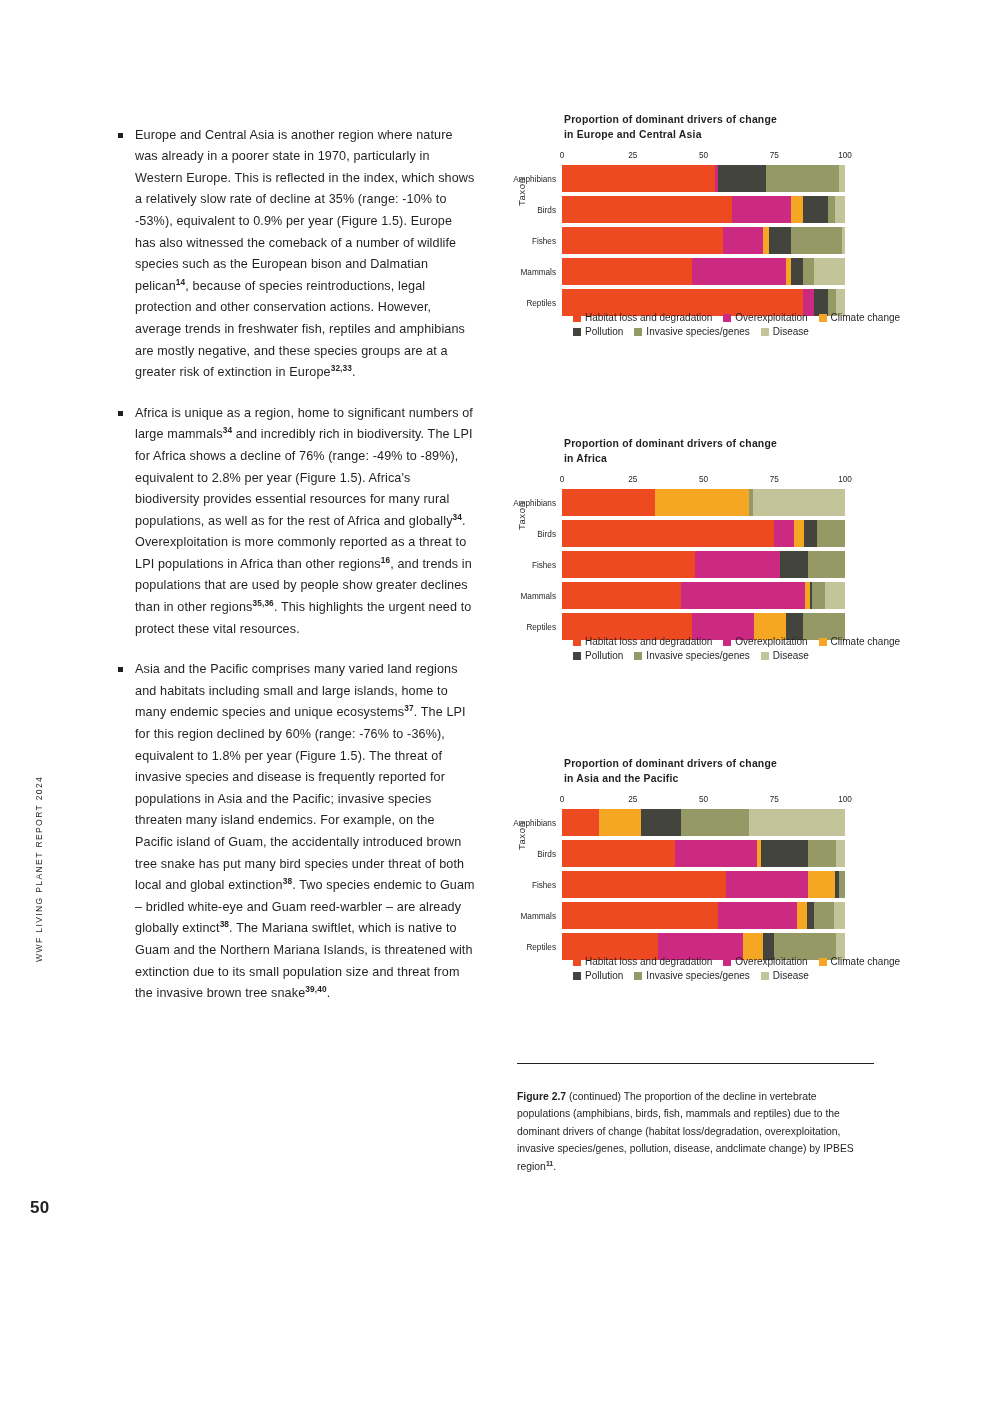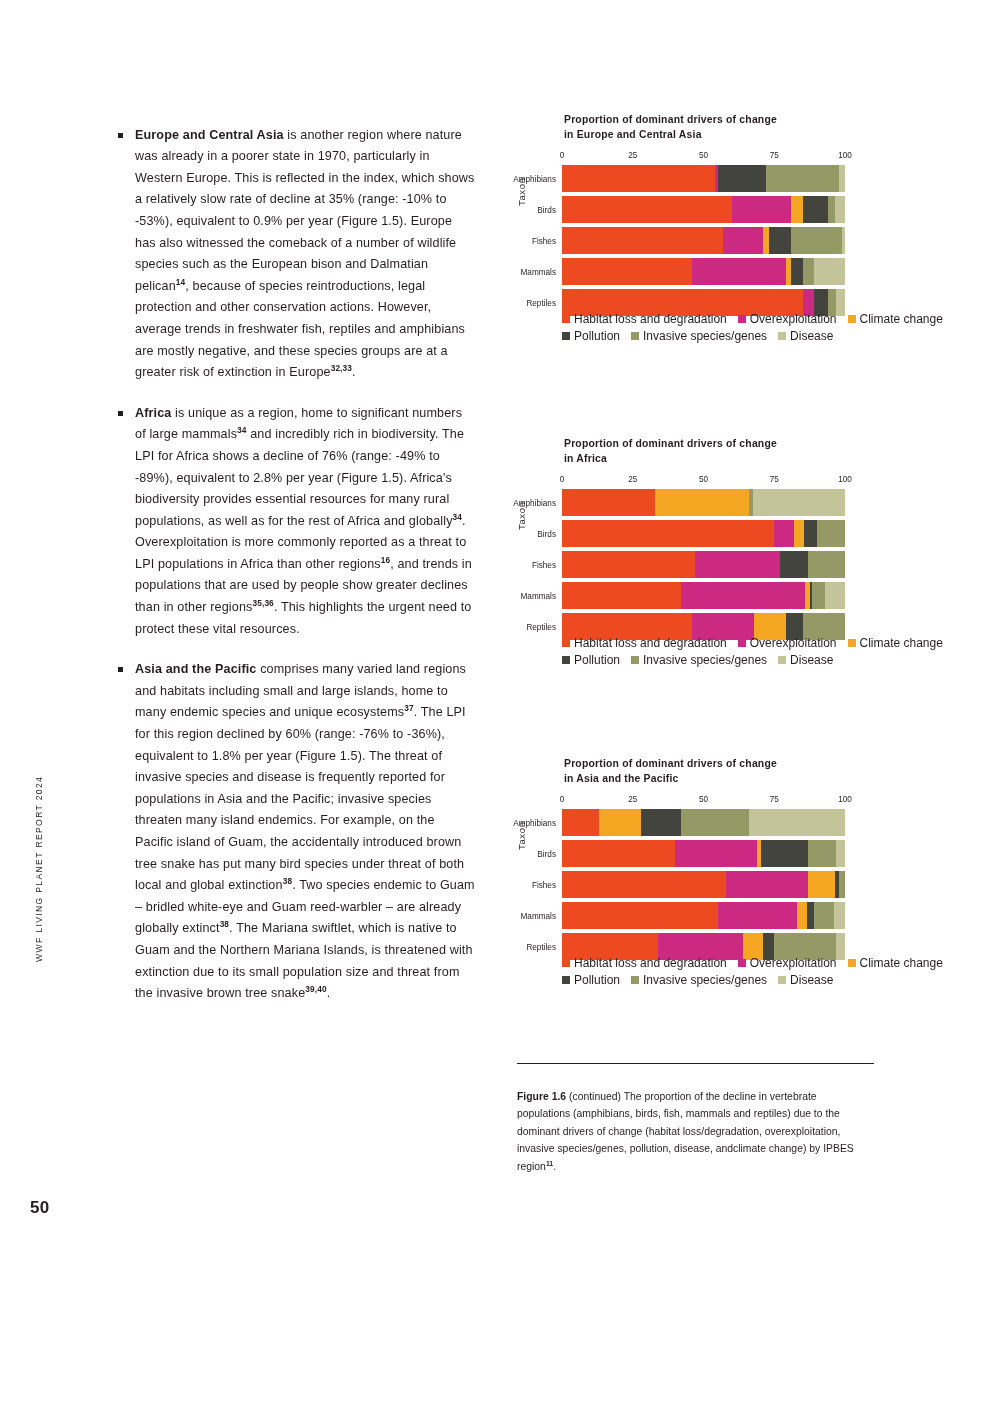--- a/index.html
+++ b/index.html
@@ -54,21 +54,21 @@
     letter-spacing: 0.01em;
   }
   .bullet-para .sq {
     position: absolute;
     left: 0;
     top: 8px;
     width: 5px;
     height: 5px;
     background: #231f20;
   }
-  .bullet-para b { font-weight: bold; }
+  .bullet-para b { font-weight: normal; }
   sup { font-size: 0.66em; vertical-align: super; line-height: 0; font-weight: bold;}
 
   
   .charts-col {
     position: absolute;
     left: 517px;
     top: 0;
     width: 400px;
   }
   .chart-block { position: absolute; width: 400px; }
@@ -136,23 +136,23 @@
     position: absolute;
     left: 0; top: 0;
     height: 100%;
     width: 100%;
     display: flex;
   }
   .seg { height: 100%; }
 
   .legend {
     position: absolute;
-    left: 45px;
+    left: 56px;
     width: 330px;
-    font-size: 12px;
+    font-size: 10px;
     color: #231f20;
   }
   .legend-row {
     display: flex;
     align-items: center;
     margin-bottom: 3px;
   }
   .legend-item {
     display: flex;
     align-items: center;
@@ -496,14 +496,14 @@
             <span class="swatch" style="background: rgb(196, 196, 155);"></span>
             <span>Disease</span>
           </div>
         </div>
       </div>
     </div>
 </div>
 
 <div class="caption-rule"></div>
 <div class="caption">
-  <b>Figure 1.6</b><span> (continued) The proportion of the decline in vertebrate populations (amphibians, birds, fish, mammals and reptiles) due to the dominant drivers of change (habitat loss/degradation, overexploitation, invasive species/genes, pollution, disease, andclimate change) by IPBES region</span><sup>11</sup>.
+  <b>Figure 2.7</b><span> (continued) The proportion of the decline in vertebrate populations (amphibians, birds, fish, mammals and reptiles) due to the dominant drivers of change (habitat loss/degradation, overexploitation, invasive species/genes, pollution, disease, andclimate change) by IPBES region</span><sup>11</sup>.
 </div>
 
 </body></html>

